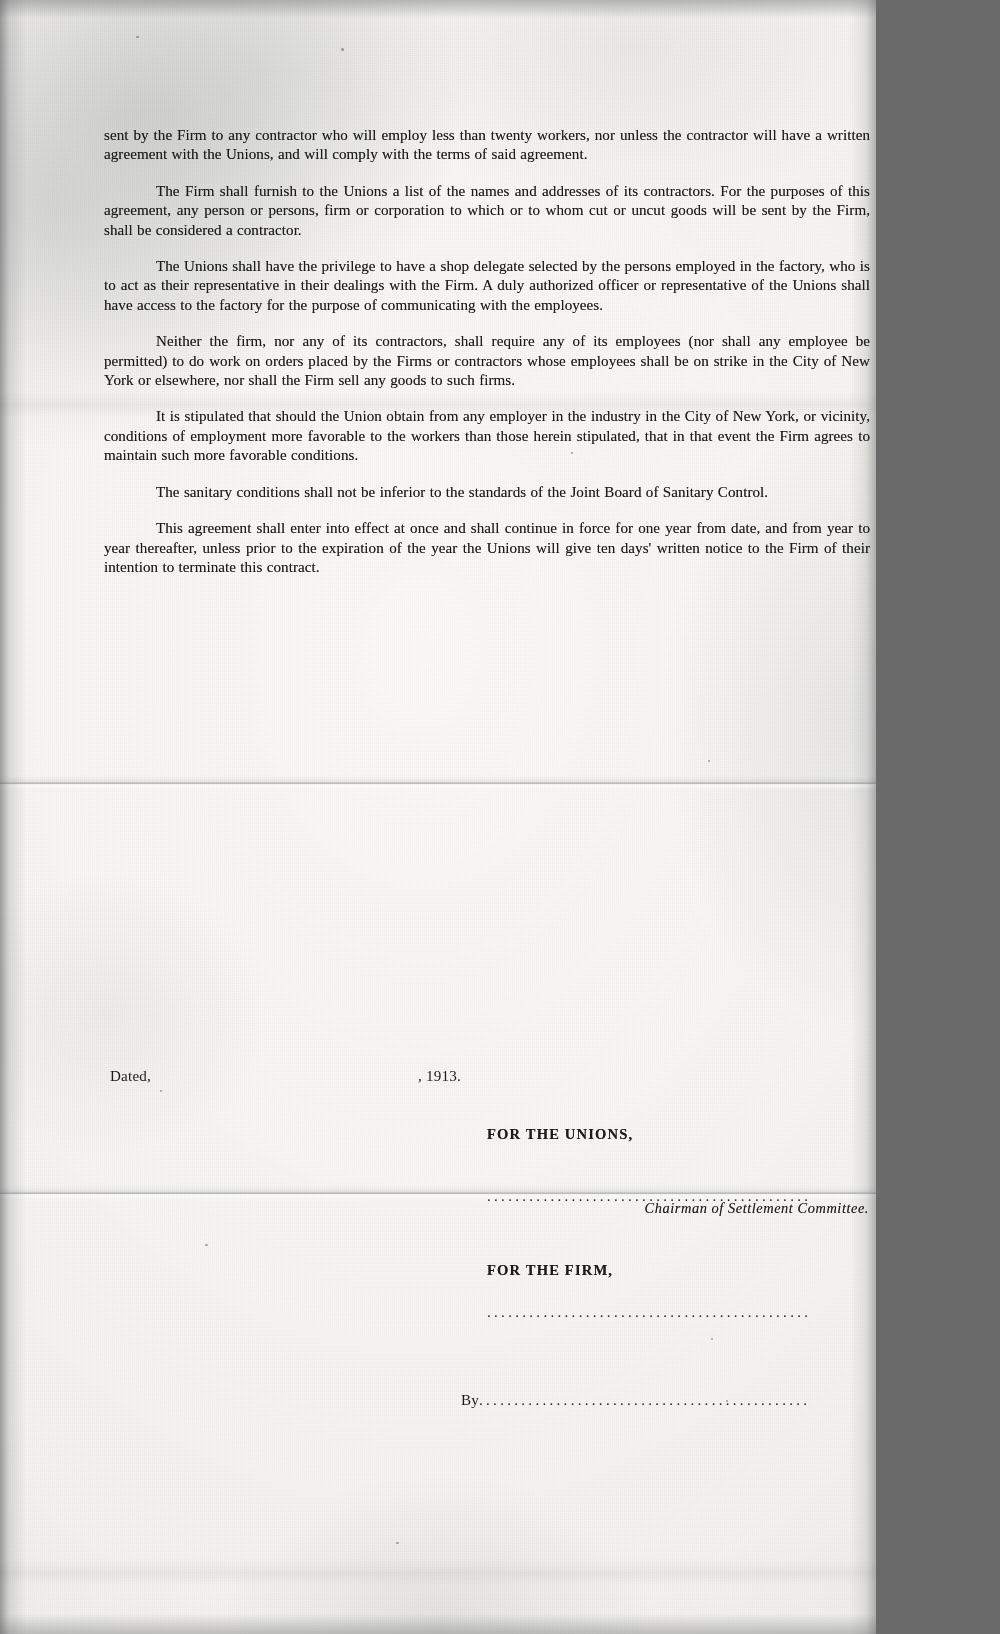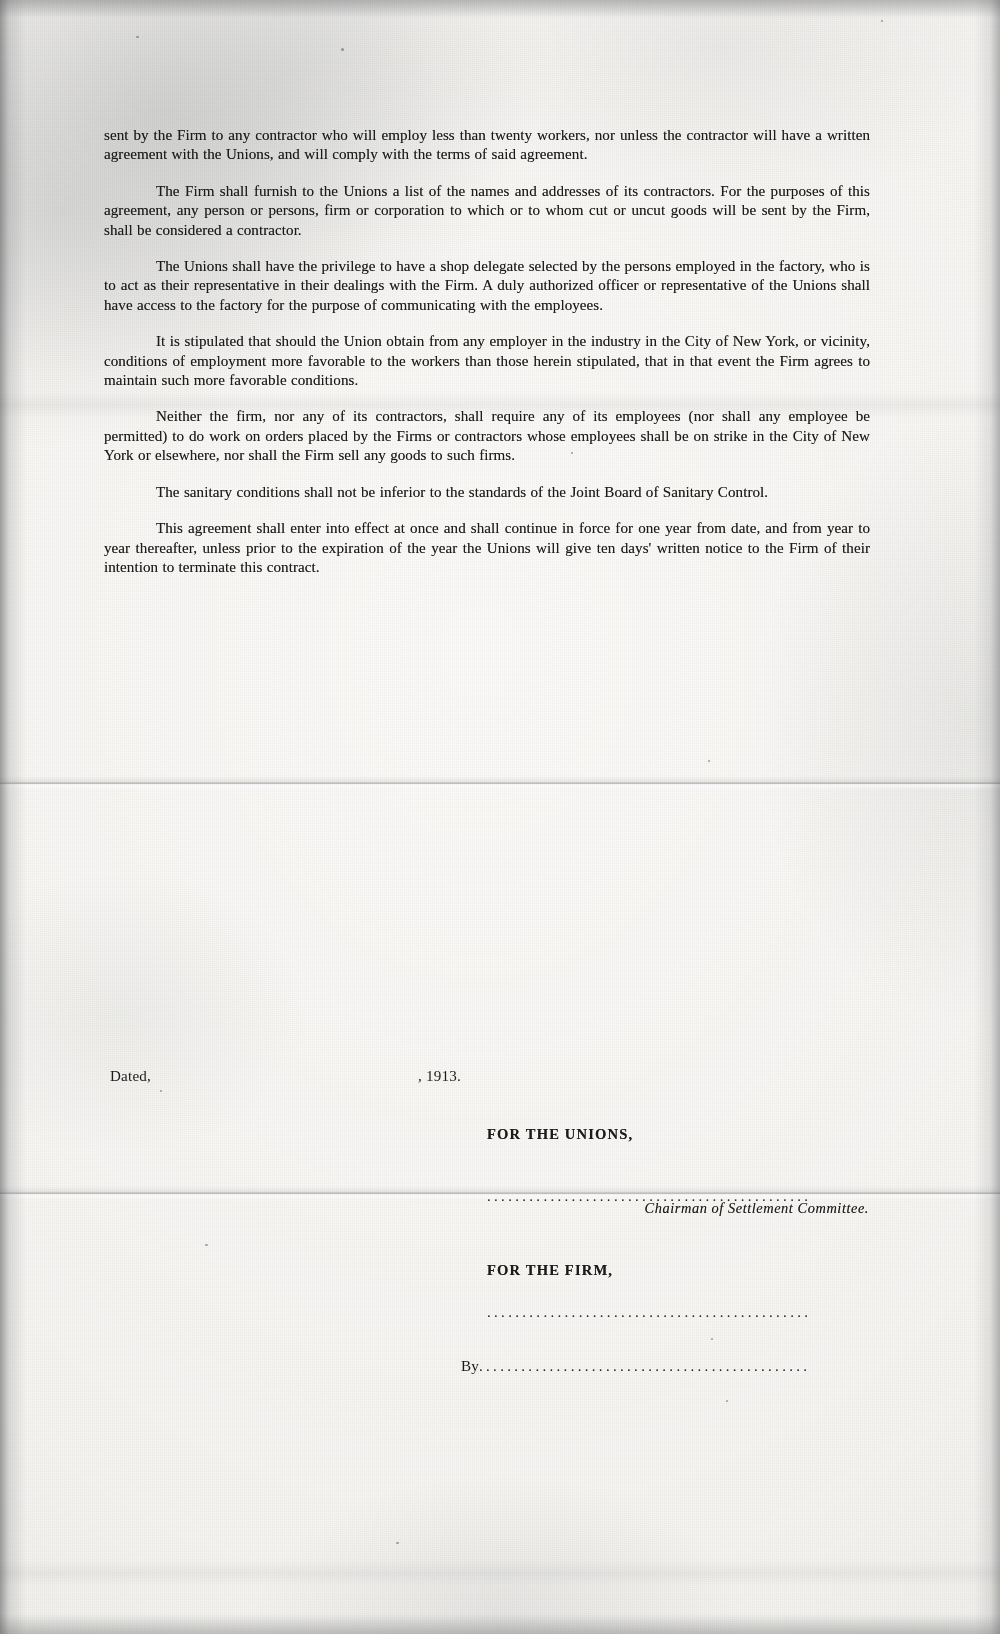--- a/index.html
+++ b/index.html
@@ -5,21 +5,21 @@
 <style>
   html, body {
     margin: 0;
     padding: 0;
     background: #6a6a6a;
   }
 
   
   .scan {
     position: relative;
-    width: 1000px;
+    width: 876px;
     height: 1634px;
     overflow: hidden;
     background: #f2f1ee;
     font-family: "Liberation Serif", "DejaVu Serif", serif;
     color: #1b1b1b;
     -webkit-font-smoothing: antialiased;
   }
 
   
   .paper-base {
@@ -202,21 +202,21 @@
 
   .for-firm {
     position: absolute;
     left: 487px;
     top: 212px;
   }
 
   .by-row {
     position: absolute;
     left: 461px;
-    top: 308px;
+    top: 342px;
     width: 410px;
     white-space: nowrap;
     overflow: hidden;
   }
   .by-label {
     letter-spacing: .2px;
   }
   .by-dots {
     letter-spacing: 3.3px;
     font-size: 15px;
@@ -241,22 +241,22 @@
 
   <div class="fold fold-soft fold-c"></div>
   <div class="fold fold-line fold-a"></div>
   <div class="fold fold-line fold-b"></div>
   <div class="fold fold-soft fold-d"></div>
 
   <div class="content">
     <p class="para no-indent">sent by the Firm to any contractor who will employ less than twenty workers, nor unless the contractor will have a written agreement with the Unions, and will comply with the terms of said agreement.</p>
     <p class="para">The Firm shall furnish to the Unions a list of the names and addresses of its contractors. For the purposes of this agreement, any person or persons, firm or corporation to which or to whom cut or uncut goods will be sent by the Firm, shall be considered a contractor.</p>
     <p class="para">The Unions shall have the privilege to have a shop delegate selected by the persons employed in the factory, who is to act as their representative in their dealings with the Firm. A duly authorized officer or representative of the Unions shall have access to the factory for the purpose of communicating with the employees.</p>
+    <p class="para">Neither the firm, nor any of its contractors, shall require any of its employees (nor shall any employee be permitted) to do work on orders placed by the Firms or contractors whose employees shall be on strike in the City of New York or elsewhere, nor shall the Firm sell any goods to such firms.</p>
     <p class="para">It is stipulated that should the Union obtain from any employer in the industry in the City of New York, or vicinity, conditions of employment more favorable to the workers than those herein stipulated, that in that event the Firm agrees to maintain such more favorable conditions.</p>
-    <p class="para">Neither the firm, nor any of its contractors, shall require any of its employees (nor shall any employee be permitted) to do work on orders placed by the Firms or contractors whose employees shall be on strike in the City of New York or elsewhere, nor shall the Firm sell any goods to such firms.</p>
     <p class="para">The sanitary conditions shall not be inferior to the standards of the Joint Board of Sanitary Control.</p>
     <p class="para">This agreement shall enter into effect at once and shall continue in force for one year from date, and from year to year thereafter, unless prior to the expiration of the year the Unions will give ten days' written notice to the Firm of their intention to terminate this contract.</p>
   </div>
 
   <div class="sigblock">
 
     <div class="dated-row">
       <span class="dated-label">Dated,</span>
       <span class="dated-year">, 1913.</span>
     </div>

